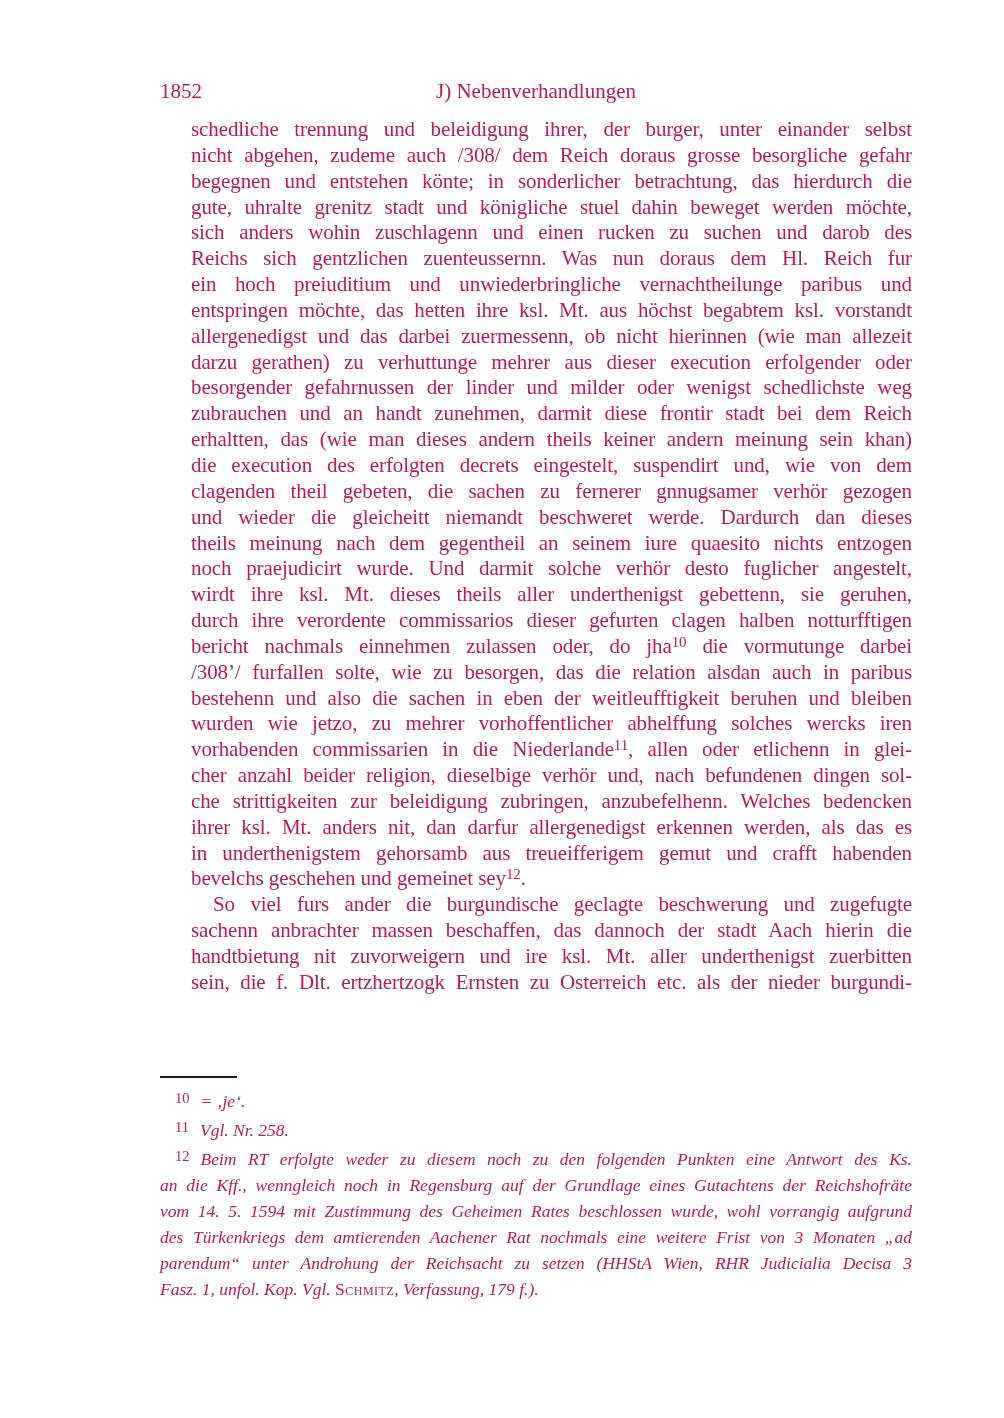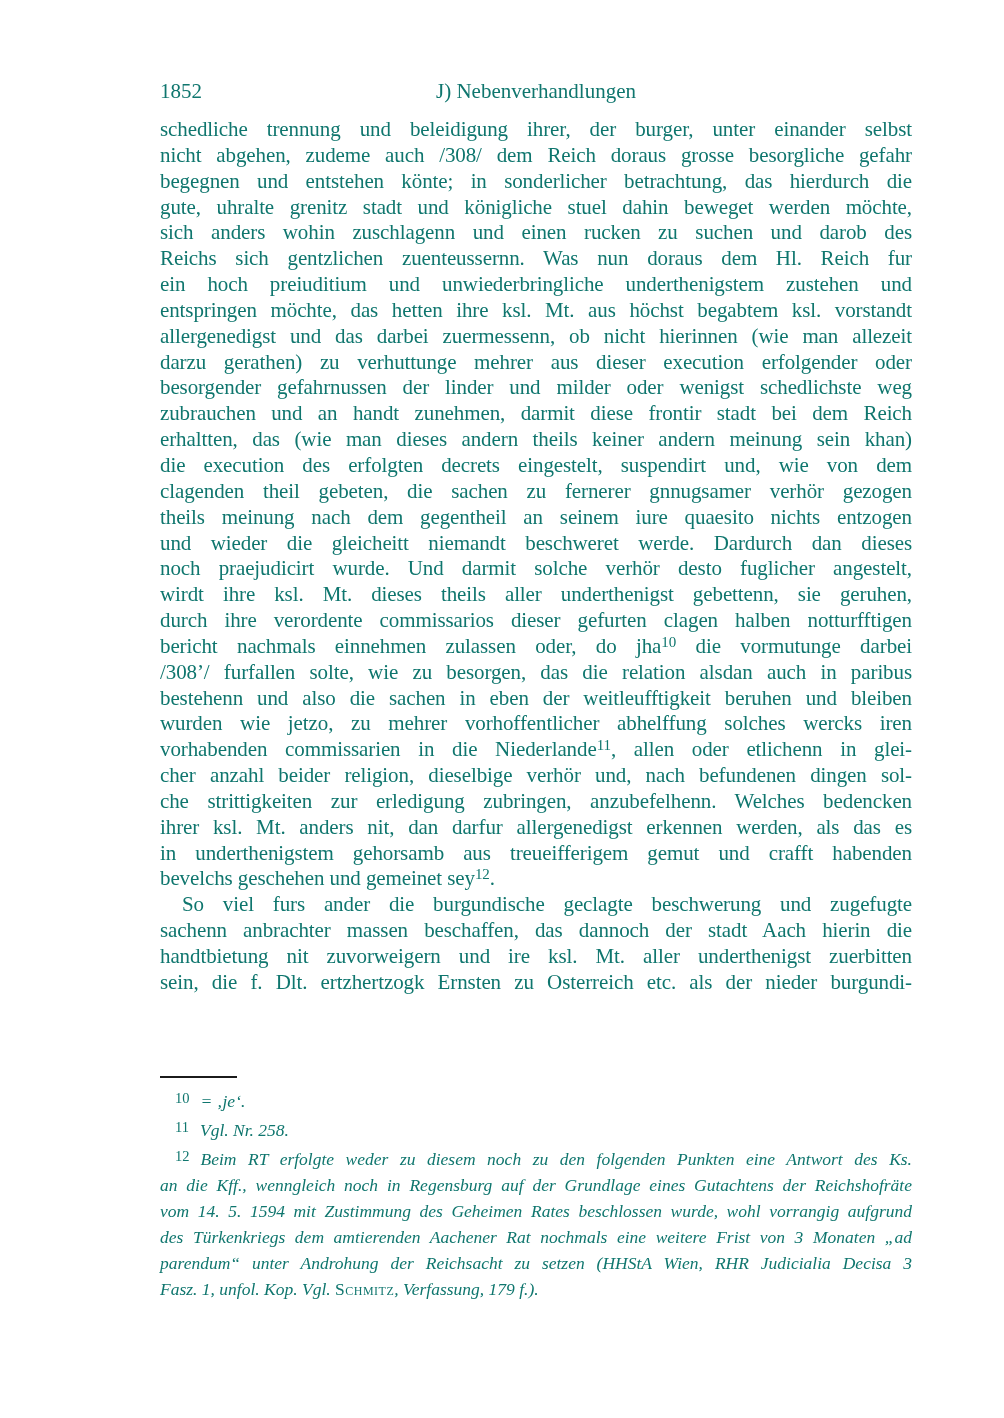--- a/index.html
+++ b/index.html
@@ -3,21 +3,21 @@
 <meta charset="utf-8">
 <style>
   * { margin: 0; padding: 0; box-sizing: border-box; }
   html, body { background: #ffffff; }
   .page {
     position: relative;
     width: 1004px;
     height: 1418px;
     background: #ffffff;
     font-family: "Liberation Serif", "DejaVu Serif", serif;
-    color: #0f766e;
+    color: #be185d;
     overflow: hidden;
   }
   .running-head {
     position: absolute;
     top: 79px;
     left: 160px;
     width: 752px;
     height: 28px;
     font-size: 21px;
   }
@@ -35,20 +35,21 @@
     top: 117px;
     left: 160px;
     width: 752px;
     font-size: 21px;
     line-height: 25.85px;
     letter-spacing: -0.1px;
   }
   .text-line {
     text-align: justify;
     text-align-last: justify;
+    margin-left: 31px;
   }
   .text-line.last { text-align-last: left; }
   .text-line.indent { text-indent: 22px; }
   sup.fn-ref {
     font-size: 15px;
     line-height: 0;
     vertical-align: 6px;
   }
   .footnotes {
     position: absolute;
@@ -92,41 +93,41 @@
     <div class="head-title">J) Nebenverhandlungen</div>
   </div>
 
   <div class="body-text">
       <div class="text-line"><span>schedliche trennung und beleidigung ihrer, der burger, unter einander selbst</span></div>
       <div class="text-line"><span>nicht abgehen, zudeme auch /308/ dem Reich doraus grosse besorgliche gefahr</span></div>
       <div class="text-line"><span>begegnen und entstehen könte; in sonderlicher betrachtung, das hierdurch die</span></div>
       <div class="text-line"><span>gute, uhralte grenitz stadt und königliche stuel dahin beweget werden möchte,</span></div>
       <div class="text-line"><span>sich anders wohin zuschlagenn und einen rucken zu suchen und darob des</span></div>
       <div class="text-line"><span>Reichs sich gentzlichen zuenteussernn. Was nun doraus dem Hl. Reich fur</span></div>
-      <div class="text-line"><span>ein hoch preiuditium und unwiederbringliche underthenigstem zustehen und</span></div>
+      <div class="text-line"><span>ein hoch preiuditium und unwiederbringliche vernachtheilunge paribus und</span></div>
       <div class="text-line"><span>entspringen möchte, das hetten ihre ksl. Mt. aus höchst begabtem ksl. vorstandt</span></div>
       <div class="text-line"><span>allergenedigst und das darbei zuermessenn, ob nicht hierinnen (wie man allezeit</span></div>
       <div class="text-line"><span>darzu gerathen) zu verhuttunge mehrer aus dieser execution erfolgender oder</span></div>
       <div class="text-line"><span>besorgender gefahrnussen der linder und milder oder wenigst schedlichste weg</span></div>
       <div class="text-line"><span>zubrauchen und an handt zunehmen, darmit diese frontir stadt bei dem Reich</span></div>
       <div class="text-line"><span>erhaltten, das (wie man dieses andern theils keiner andern meinung sein khan)</span></div>
       <div class="text-line"><span>die execution des erfolgten decrets eingestelt, suspendirt und, wie von dem</span></div>
       <div class="text-line"><span>clagenden theil gebeten, die sachen zu fernerer gnnugsamer verhör gezogen</span></div>
+      <div class="text-line"><span>und wieder die gleicheitt niemandt beschweret werde. Dardurch dan dieses</span></div>
       <div class="text-line"><span>theils meinung nach dem gegentheil an seinem iure quaesito nichts entzogen</span></div>
-      <div class="text-line"><span>und wieder die gleicheitt niemandt beschweret werde. Dardurch dan dieses</span></div>
       <div class="text-line"><span>noch praejudicirt wurde. Und darmit solche verhör desto fuglicher angestelt,</span></div>
       <div class="text-line"><span>wirdt ihre ksl. Mt. dieses theils aller underthenigst gebettenn, sie geruhen,</span></div>
       <div class="text-line"><span>durch ihre verordente commissarios dieser gefurten clagen halben notturfftigen</span></div>
       <div class="text-line"><span>bericht nachmals einnehmen zulassen oder, do jha</span><sup class="fn-ref">10</sup><span> die vormutunge darbei</span></div>
       <div class="text-line"><span>/308’/ furfallen solte, wie zu besorgen, das die relation alsdan auch in paribus</span></div>
       <div class="text-line"><span>bestehenn und also die sachen in eben der weitleufftigkeit beruhen und bleiben</span></div>
       <div class="text-line"><span>wurden wie jetzo, zu mehrer vorhoffentlicher abhelffung solches wercks iren</span></div>
       <div class="text-line"><span>vorhabenden commissarien in die Niederlande</span><sup class="fn-ref">11</sup><span>, allen oder etlichenn in glei-</span></div>
       <div class="text-line"><span>cher anzahl beider religion, dieselbige verhör und, nach befundenen dingen sol-</span></div>
-      <div class="text-line"><span>che strittigkeiten zur erledigung zubringen, anzubefelhenn. Welches bedencken</span></div>
+      <div class="text-line"><span>che strittigkeiten zur beleidigung zubringen, anzubefelhenn. Welches bedencken</span></div>
       <div class="text-line"><span>ihrer ksl. Mt. anders nit, dan darfur allergenedigst erkennen werden, als das es</span></div>
       <div class="text-line"><span>in underthenigstem gehorsamb aus treueifferigem gemut und crafft habenden</span></div>
       <div class="text-line last"><span>bevelchs geschehen und gemeinet sey</span><sup class="fn-ref">12</sup><span>.</span></div>
       <div class="text-line indent"><span>So viel furs ander die burgundische geclagte beschwerung und zugefugte</span></div>
       <div class="text-line"><span>sachenn anbrachter massen beschaffen, das dannoch der stadt Aach hierin die</span></div>
       <div class="text-line"><span>handtbietung nit zuvorweigern und ire ksl. Mt. aller underthenigst zuerbitten</span></div>
       <div class="text-line"><span>sein, die f. Dlt. ertzhertzogk Ernsten zu Osterreich etc. als der nieder burgundi-</span></div>
     </div>
 
   <div class="footnotes">

